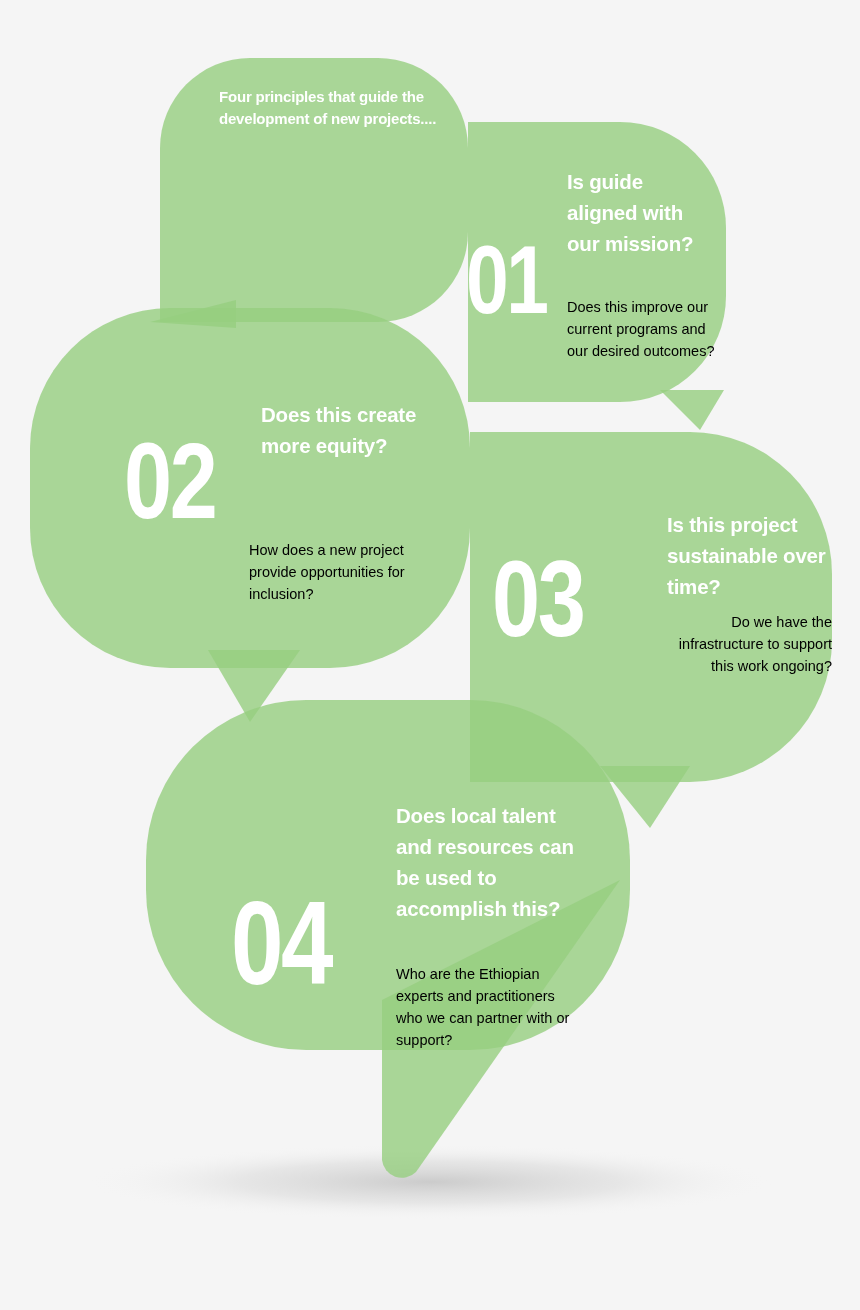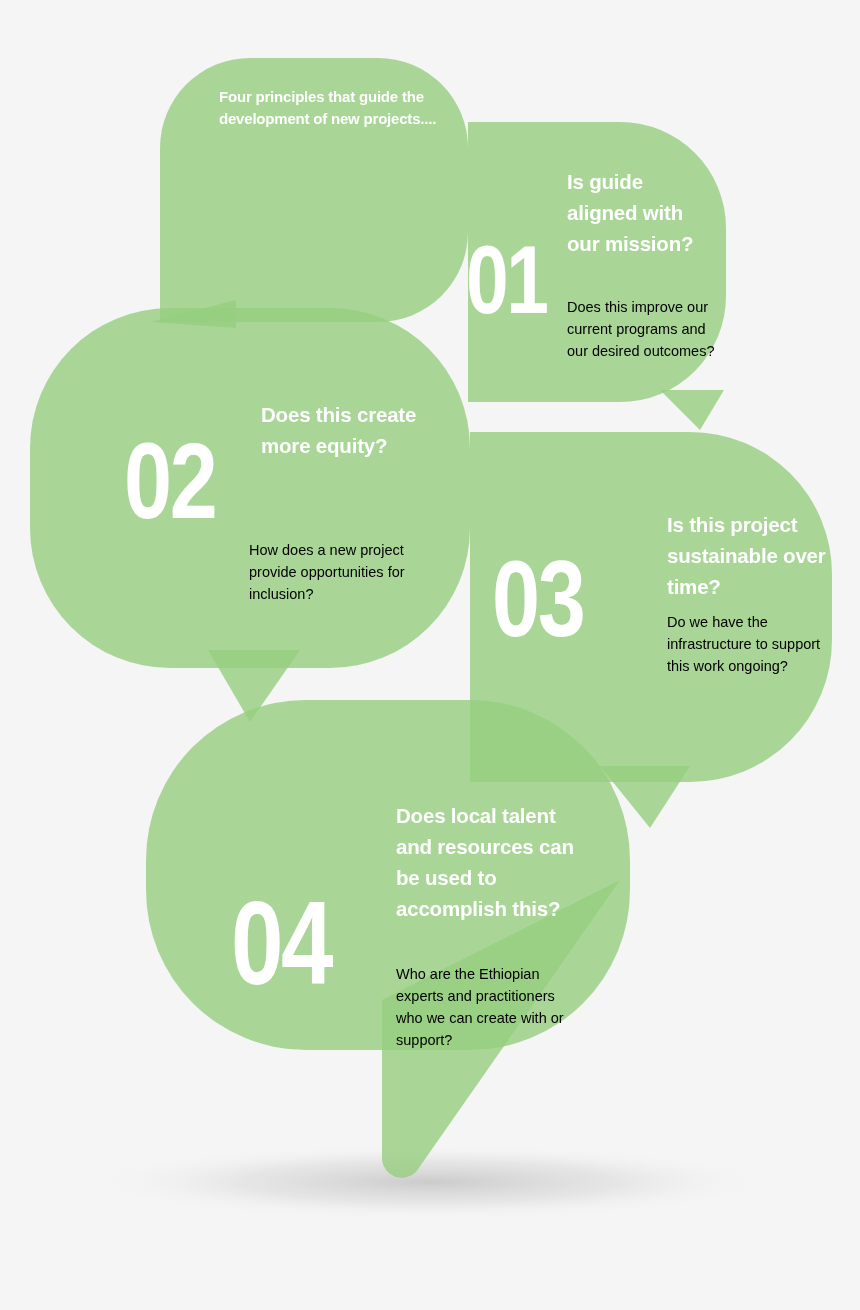--- a/index.html
+++ b/index.html
@@ -80,21 +80,21 @@
   }
 
   
   #num-03 { left: 492px; top: 545px; font-size: 108px; }
   #head-03 {
     left: 667px; top: 481px; width: 170px;
     font-size: 20.5px; line-height: 1.52; margin-top: 28px;
   }
   #desc-03 {
     left: 667px; top: 611px; width: 165px;
-    font-size: 14.5px; line-height: 1.52;
+    font-size: 14.5px; line-height: 1.52; text-align: right;
   }
 
   
   #num-04 { left: 231px; top: 884px; font-size: 118px; }
   #head-04 {
     left: 396px; top: 800px; width: 190px;
     font-size: 20.5px; line-height: 1.52;
   }
   #desc-04 {
     left: 396px; top: 963px; width: 175px;
@@ -203,15 +203,15 @@
   <div class="numeral" id="num-02">02</div>
   <div class="txt heading" id="head-02">Does this create more equity?</div>
   <div class="txt body-copy" id="desc-02">How does a new project provide opportunities for inclusion?</div>
 
   <div class="numeral" id="num-03">03</div>
   <div class="txt heading" id="head-03">Is this project sustainable over time?</div>
   <div class="txt body-copy" id="desc-03">Do we have the infrastructure to support this work ongoing?</div>
 
   <div class="numeral" id="num-04">04</div>
   <div class="txt heading" id="head-04">Does local talent and resources can be used to accomplish this?</div>
-  <div class="txt body-copy" id="desc-04">Who are the Ethiopian experts and practitioners who we can create with or support?</div>
+  <div class="txt body-copy" id="desc-04">Who are the Ethiopian experts and practitioners who we can partner with or support?</div>
 
 </div>
 
 </body></html>

